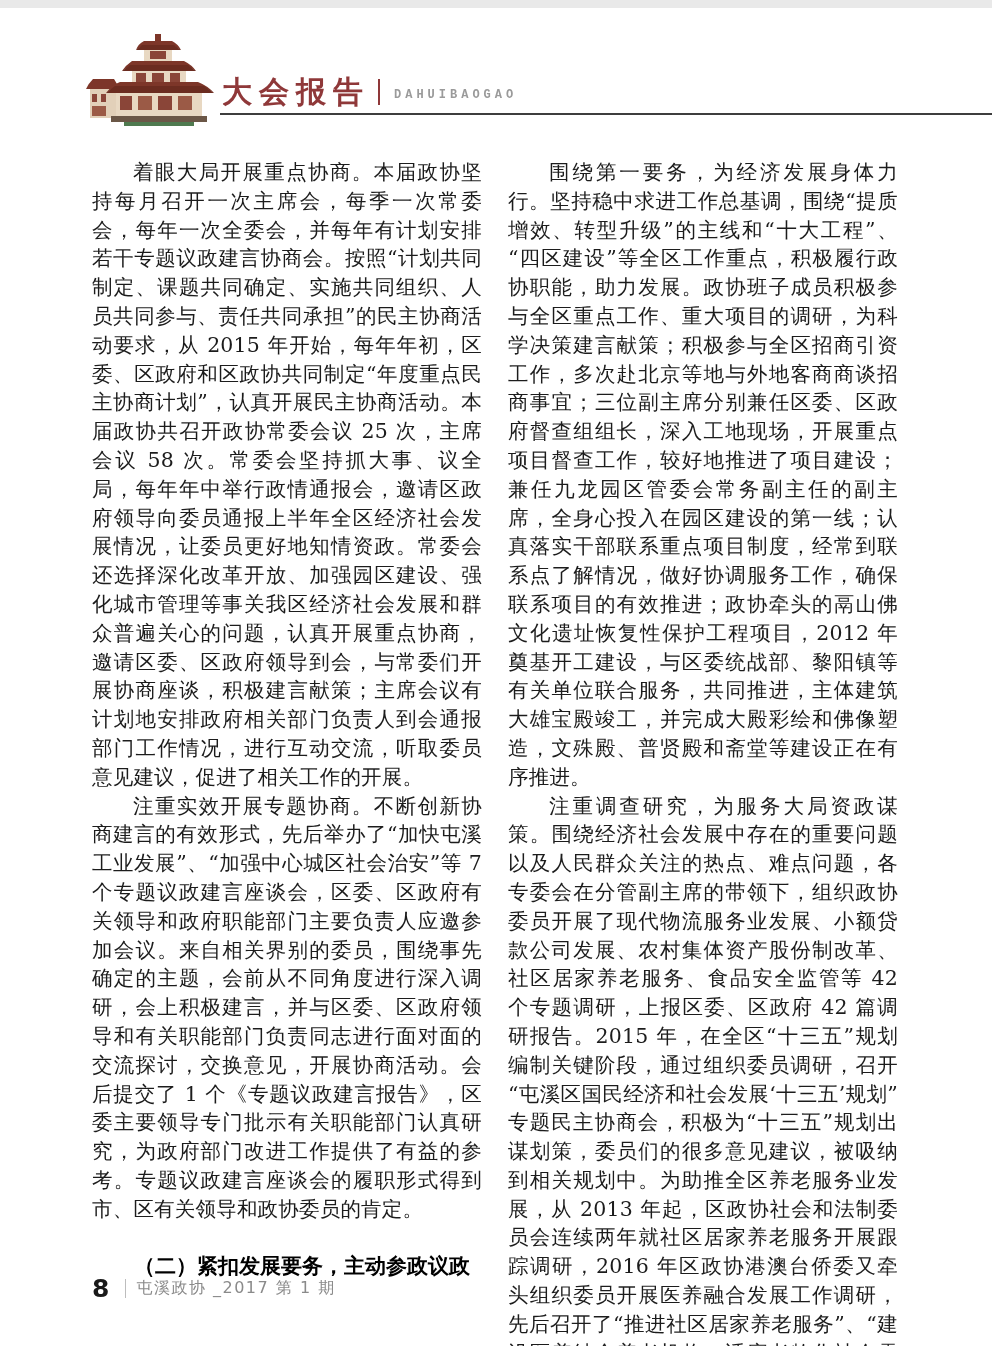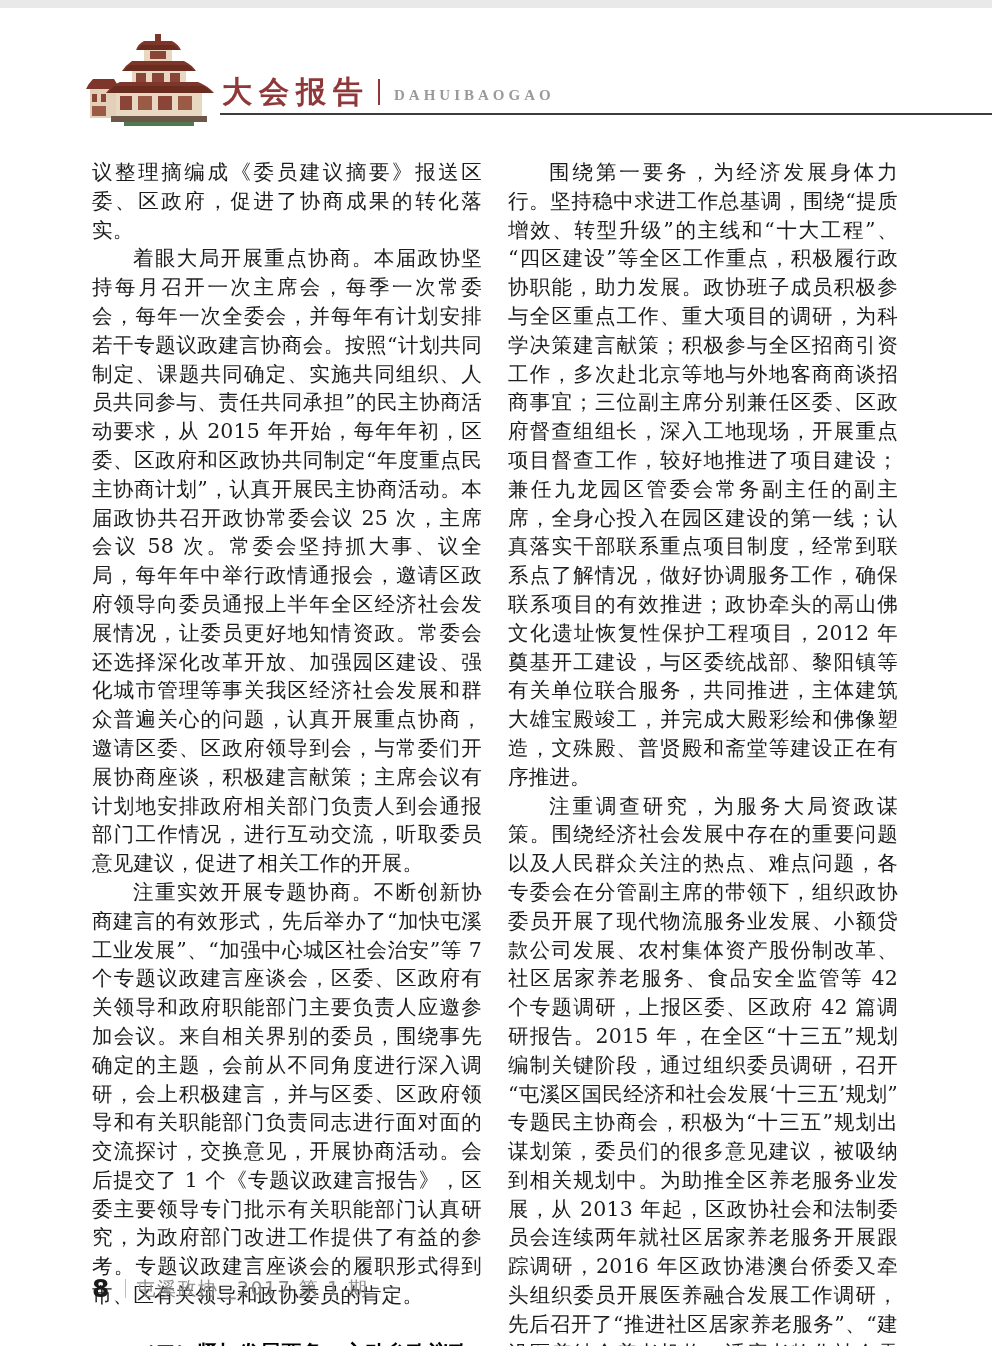--- a/index.html
+++ b/index.html
@@ -25,22 +25,22 @@
   .section-title{
     font-size:30px;font-weight:700;letter-spacing:7px;
     color:#8f3839;
     font-family:"DejaVu Serif","Liberation Serif",serif;
   }
   .header-vbar{
     display:inline-block;width:2px;height:26px;background:#8f3839;
     margin:0 14px 0 8px;
   }
   .section-subtitle{
-    font-size:15px;font-weight:600;letter-spacing:4px;color:#9a9a9a;
-    font-family:Liberation Serif, serif;
+    font-size:12px;font-weight:600;letter-spacing:4px;color:#9a9a9a;
+    font-family:Liberation Mono, monospace;
     padding-top:6px;
   }
   .header-rule{
     position:absolute;left:220px;right:0;top:105px;height:2px;background:#3d3d3d;
   }
 
   
   .columns{
     position:absolute;top:150px;left:92px;width:806px;
     display:flex;gap:26px;
@@ -69,21 +69,21 @@
     display:flex;align-items:center;
   }
   .page-num{
     font-size:25px;font-weight:700;color:#1a1a1a;
     font-family:"DejaVu Sans","Liberation Sans",sans-serif;
   }
   .foot-vbar{
     display:inline-block;width:1px;height:19px;background:#bdbdbd;margin:0 10px 0 16px;
   }
   .journal{
-    font-size:19px;color:#8a8a8a;letter-spacing:1.5px;
+    font-size:16px;color:#8a8a8a;letter-spacing:1.5px;
     font-family:"DejaVu Sans","Liberation Sans",sans-serif;
   }
 </style>
 </head>
 <body>
 
 <div class="page">
 
   <div class="logo">
     <svg width="132" height="95" viewBox="0 0 132 95" xmlns="http://www.w3.org/2000/svg">
@@ -122,21 +122,20 @@
 
   <div class="header-title-row">
     <span class="section-title">大会报告</span>
     <span class="header-vbar"></span>
     <span class="section-subtitle">DAHUIBAOGAO</span>
   </div>
   <div class="header-rule"></div>
 
   <div class="columns">
     <div class="col">
-      <p class="no-indent">议整理摘编成《委员建议摘要》报送区委、区政府，促进了协商成果的转化落实。</p>
       <p>着眼大局开展重点协商。本届政协坚持每月召开一次主席会，每季一次常委会，每年一次全委会，并每年有计划安排若干专题议政建言协商会。按照“计划共同制定、课题共同确定、实施共同组织、人员共同参与、责任共同承担”的民主协商活动要求，从 2015 年开始，每年年初，区委、区政府和区政协共同制定“年度重点民主协商计划”，认真开展民主协商活动。本届政协共召开政协常委会议 25 次，主席会议 58 次。常委会坚持抓大事、议全局，每年年中举行政情通报会，邀请区政府领导向委员通报上半年全区经济社会发展情况，让委员更好地知情资政。常委会还选择深化改革开放、加强园区建设、强化城市管理等事关我区经济社会发展和群众普遍关心的问题，认真开展重点协商，邀请区委、区政府领导到会，与常委们开展协商座谈，积极建言献策；主席会议有计划地安排政府相关部门负责人到会通报部门工作情况，进行互动交流，听取委员意见建议，促进了相关工作的开展。</p>
       <p>注重实效开展专题协商。不断创新协商建言的有效形式，先后举办了“加快屯溪工业发展”、“加强中心城区社会治安”等 7 个专题议政建言座谈会，区委、区政府有关领导和政府职能部门主要负责人应邀参加会议。来自相关界别的委员，围绕事先确定的主题，会前从不同角度进行深入调研，会上积极建言，并与区委、区政府领导和有关职能部门负责同志进行面对面的交流探讨，交换意见，开展协商活动。会后提交了 1 个《专题议政建言报告》，区委主要领导专门批示有关职能部门认真研究，为政府部门改进工作提供了有益的参考。专题议政建言座谈会的履职形式得到市、区有关领导和政协委员的肯定。</p>
       <h3>（二）紧扣发展要务，主动参政议政</h3>
 
     </div>
     <div class="col">
       <p>围绕第一要务，为经济发展身体力行。坚持稳中求进工作总基调，围绕“提质增效、转型升级”的主线和“十大工程”、“四区建设”等全区工作重点，积极履行政协职能，助力发展。政协班子成员积极参与全区重点工作、重大项目的调研，为科学决策建言献策；积极参与全区招商引资工作，多次赴北京等地与外地客商商谈招商事宜；三位副主席分别兼任区委、区政府督查组组长，深入工地现场，开展重点项目督查工作，较好地推进了项目建设；兼任九龙园区管委会常务副主任的副主席，全身心投入在园区建设的第一线；认真落实干部联系重点项目制度，经常到联系点了解情况，做好协调服务工作，确保联系项目的有效推进；政协牵头的鬲山佛文化遗址恢复性保护工程项目，2012 年奠基开工建设，与区委统战部、黎阳镇等有关单位联合服务，共同推进，主体建筑大雄宝殿竣工，并完成大殿彩绘和佛像塑造，文殊殿、普贤殿和斋堂等建设正在有序推进。</p>
       <p>注重调查研究，为服务大局资政谋策。围绕经济社会发展中存在的重要问题以及人民群众关注的热点、难点问题，各专委会在分管副主席的带领下，组织政协委员开展了现代物流服务业发展、小额贷款公司发展、农村集体资产股份制改革、社区居家养老服务、食品安全监管等 42 个专题调研，上报区委、区政府 42 篇调研报告。2015 年，在全区“十三五”规划编制关键阶段，通过组织委员调研，召开“屯溪区国民经济和社会发展‘十三五’规划”专题民主协商会，积极为“十三五”规划出谋划策，委员们的很多意见建议，被吸纳到相关规划中。为助推全区养老服务业发展，从 2013 年起，区政协社会和法制委员会连续两年就社区居家养老服务开展跟踪调研，2016 年区政协港澳台侨委又牵头组织委员开展医养融合发展工作调研，先后召开了“推进社区居家养老服务”、“建设医养结合养老机构，适应老龄化社会需求”专题协商会议，委员们与政府分管领导、职能部门以及街道、社区负责人面对面交流、协商议政，积极建言献策，并向区委、区政府作了专题报告，推进了我区养老事业的发展。区</p>
     </div>
   </div>

